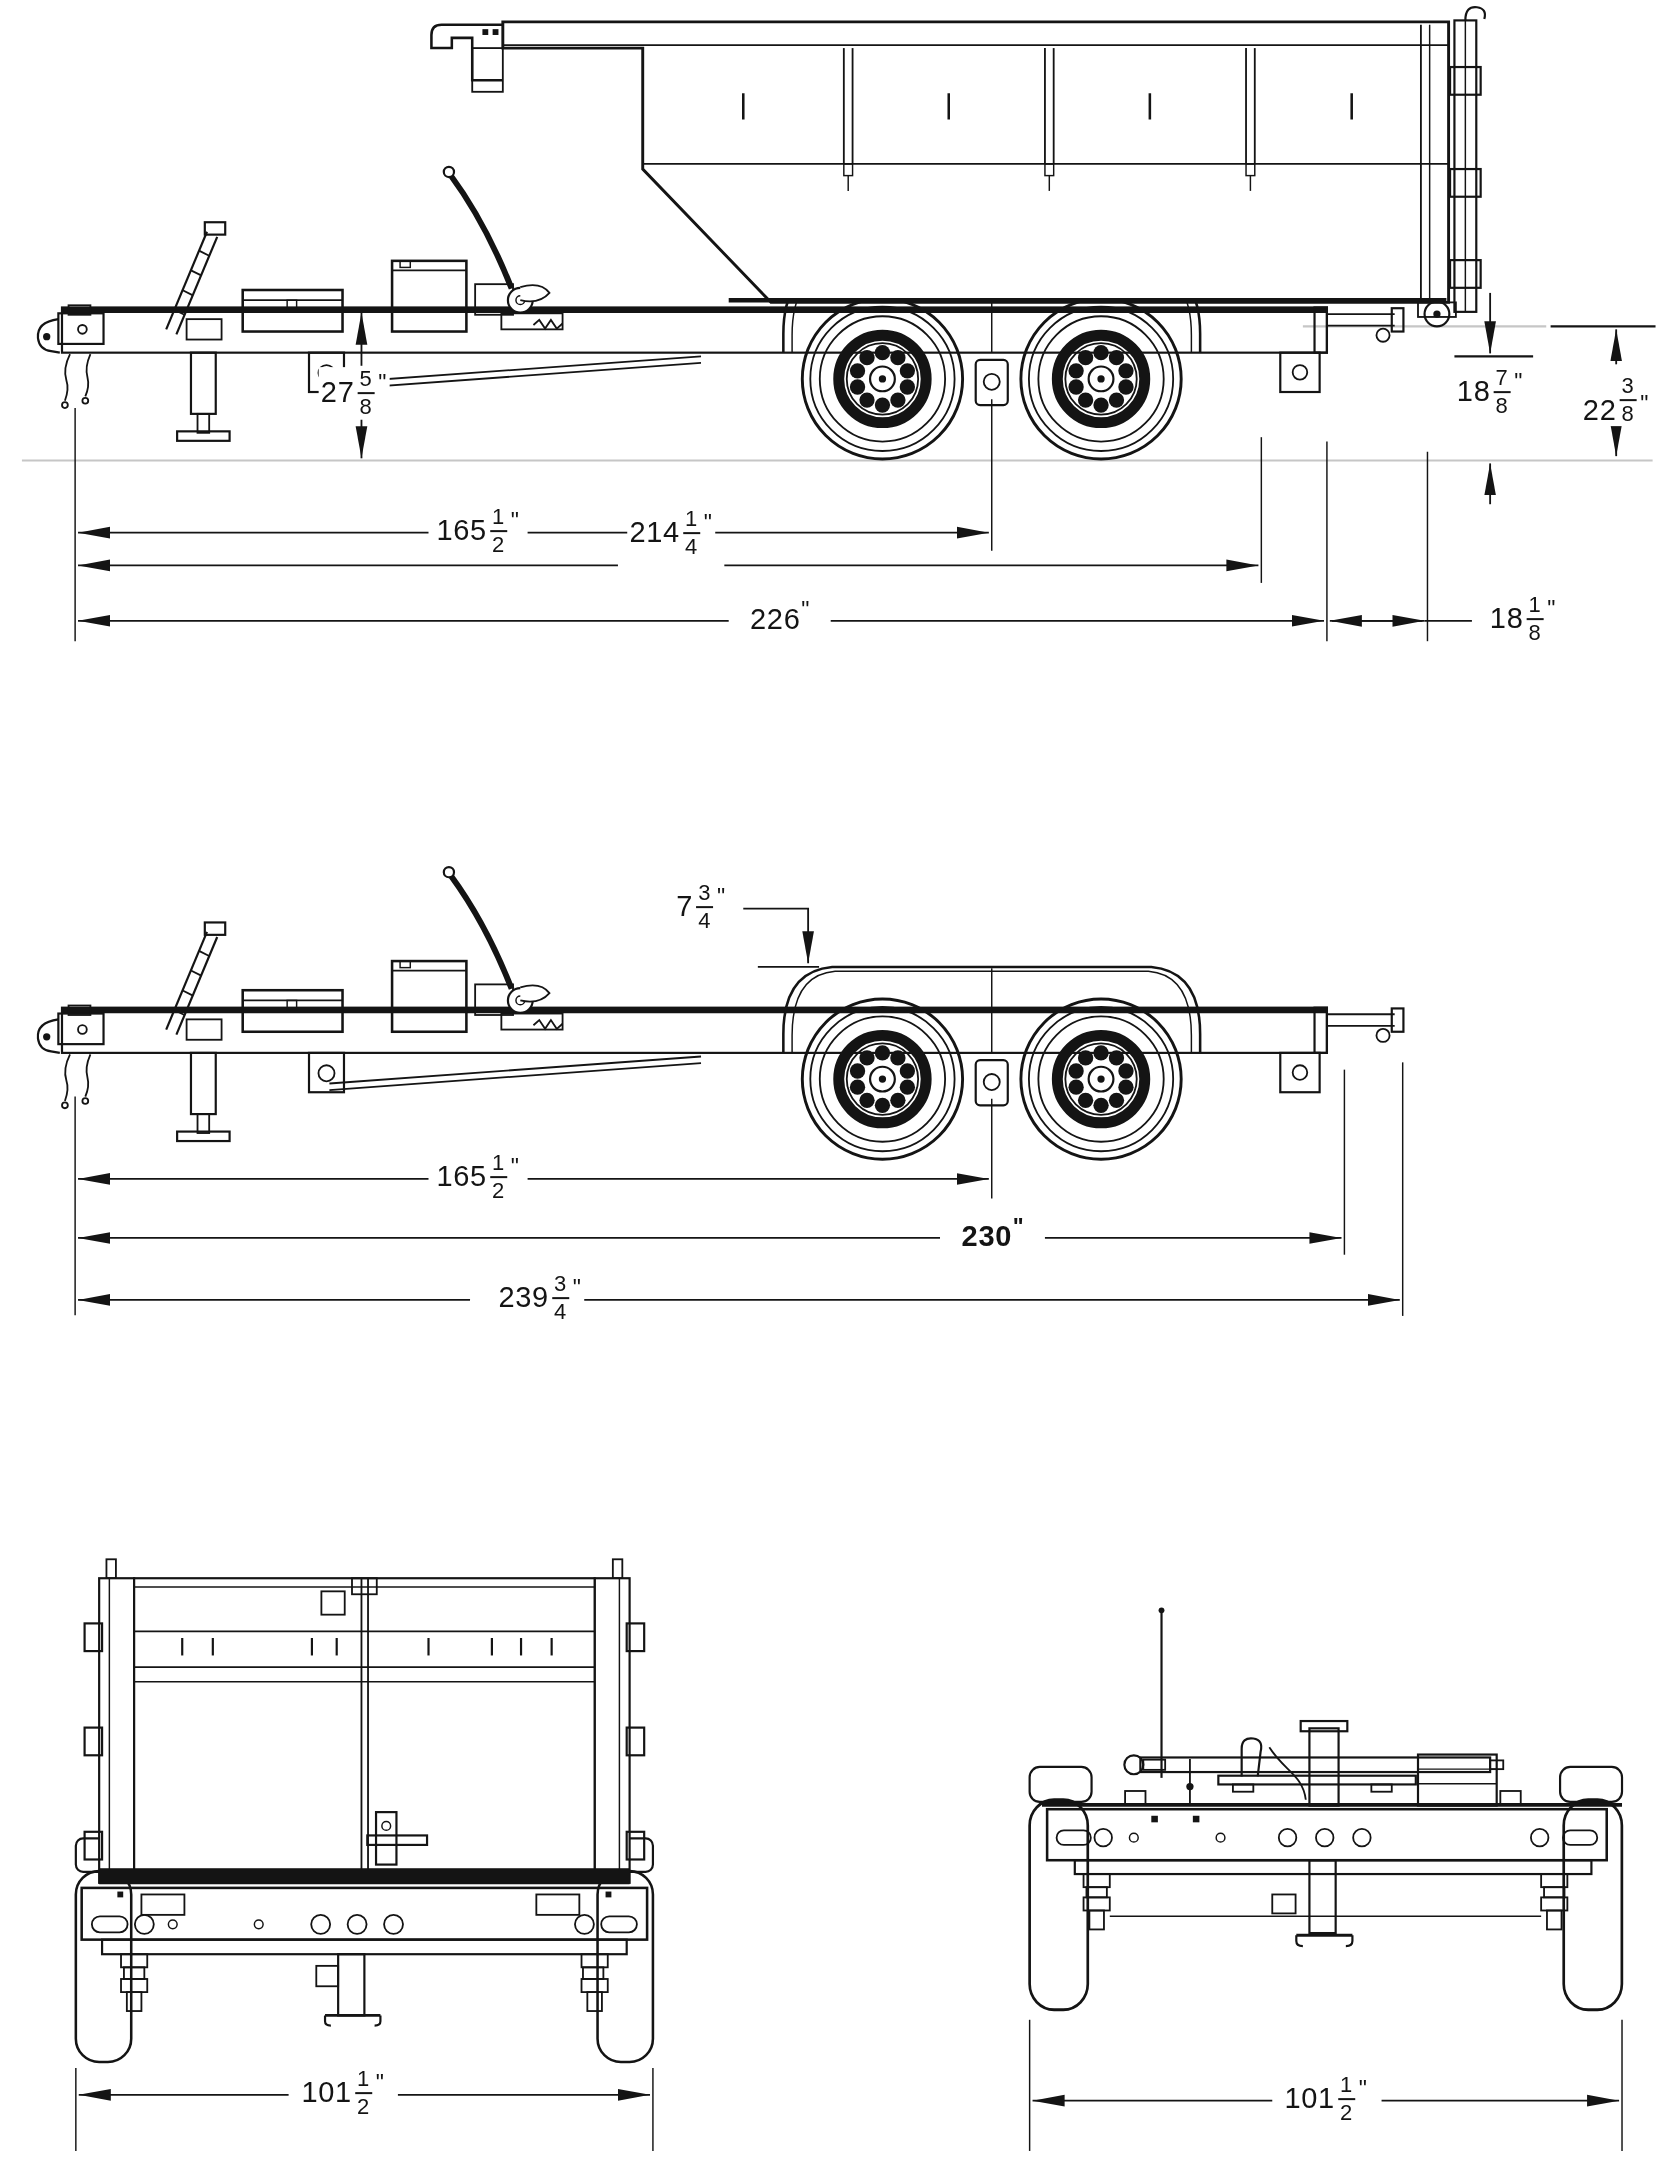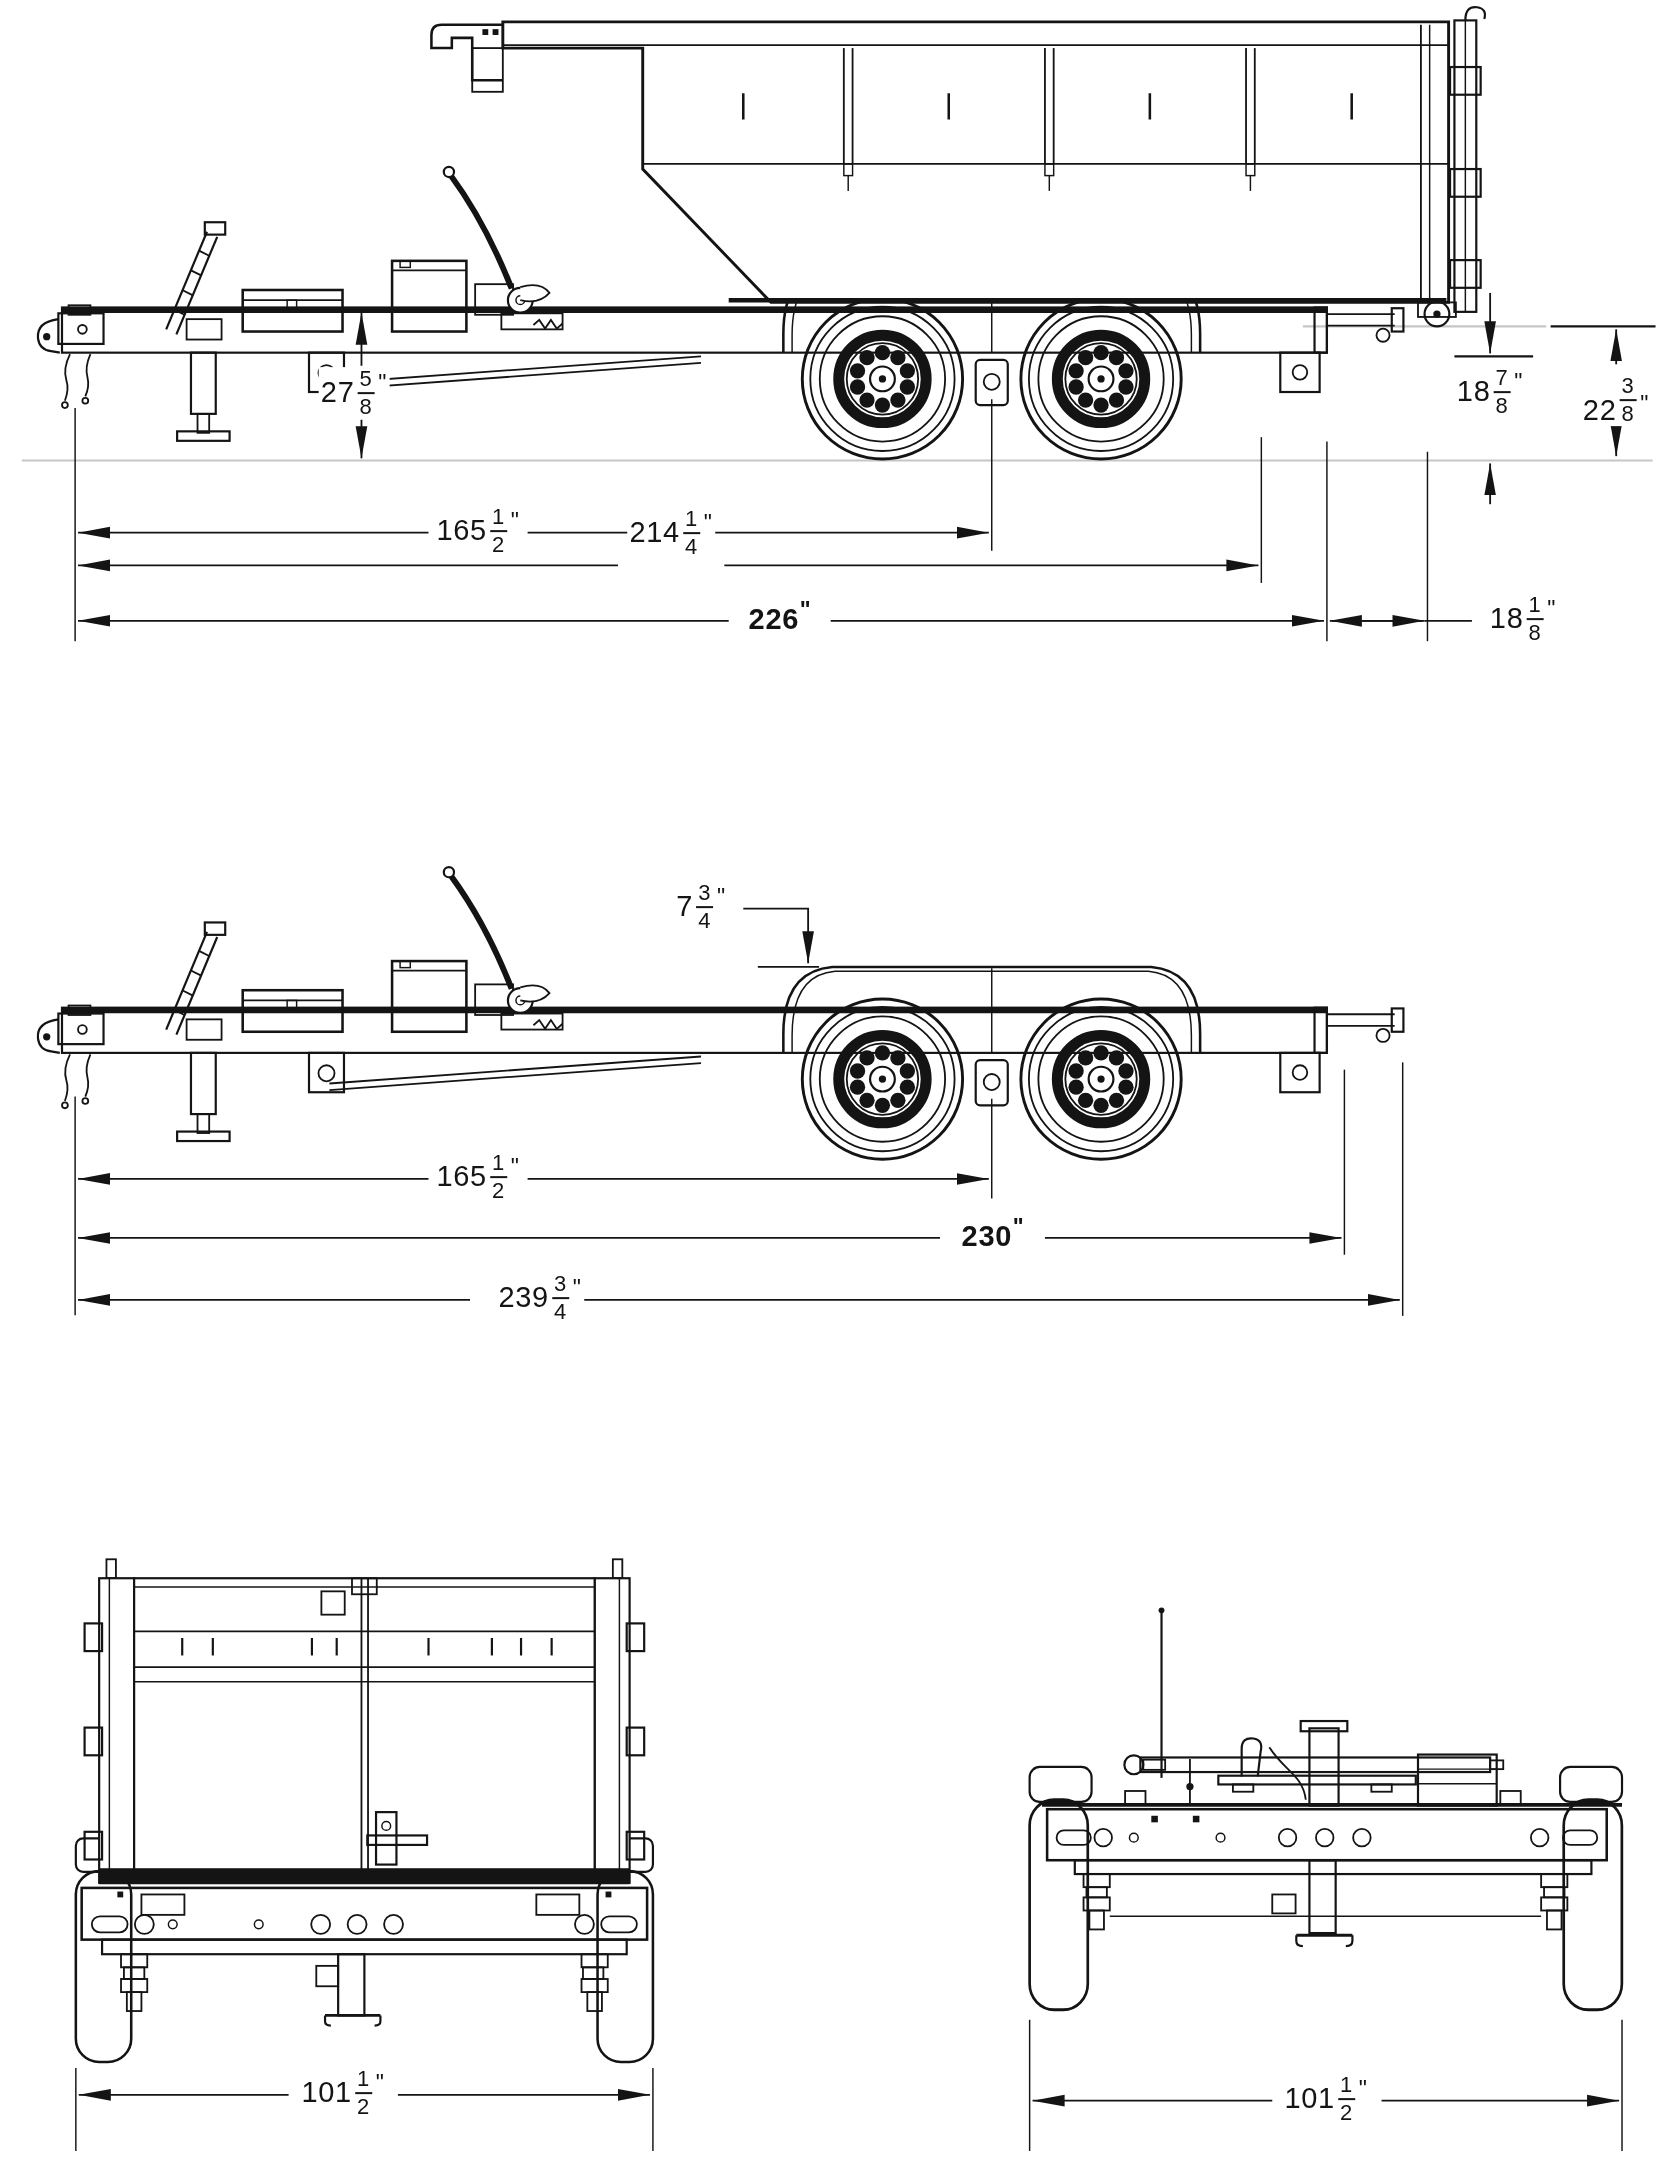--- a/index.html
+++ b/index.html
@@ -452,21 +452,21 @@
 
 <div class="dim" style="left:671px; top:533px;">
   <span>214</span>
   <span class="frac">
         <span class="fn">1</span>
         <span class="fd">4</span>
       </span>
   <span class="unit">"</span>
 </div>
 
-<div class="dim" style="left:780px; top:619px;font-weight:bold;">
+<div class="dim" style="left:780px; top:619px;">
   <span>226</span>
   <span class="unit">"</span>
 </div>
 
 <div class="dim" style="left:1523px; top:619px;">
   <span>18</span>
   <span class="frac">
         <span class="fn">1</span>
         <span class="fd">8</span>
       </span>

